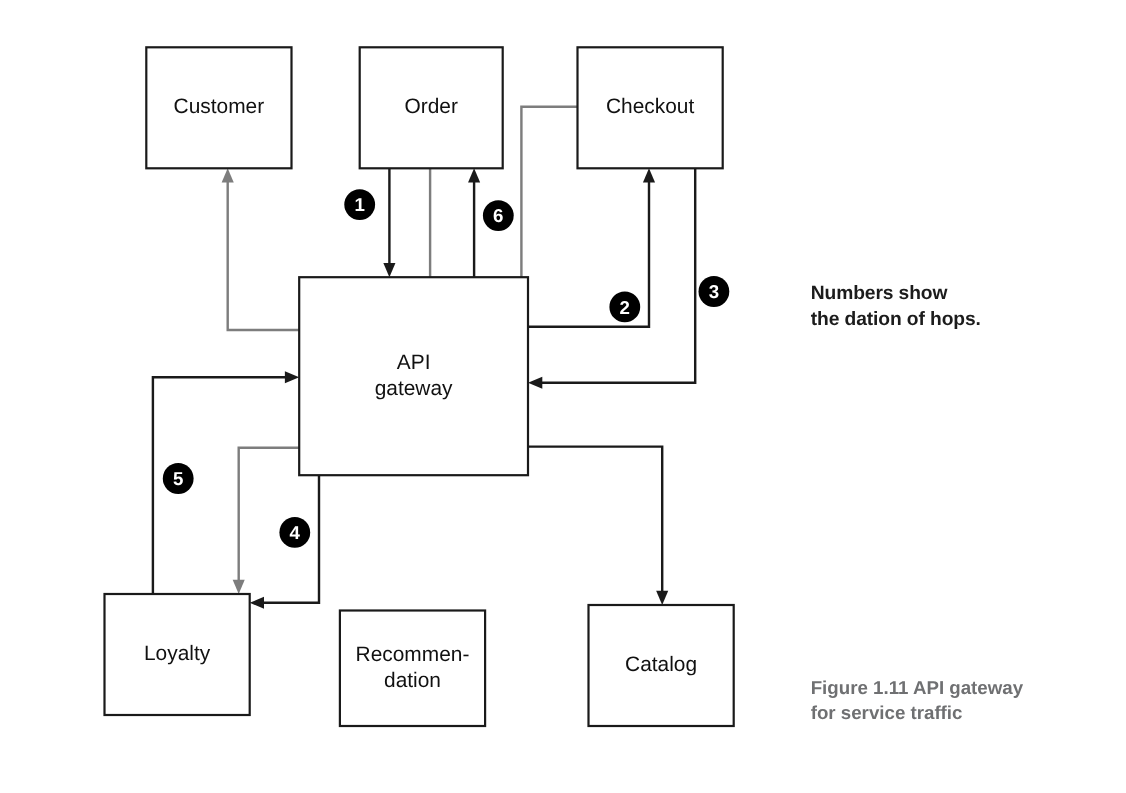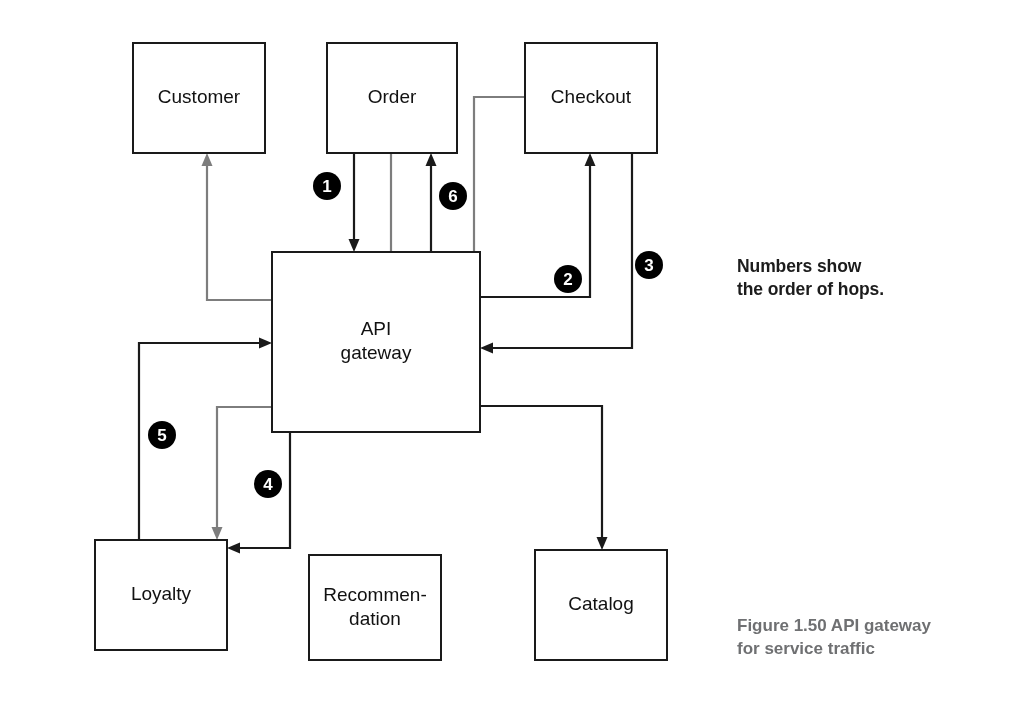--- a/index.html
+++ b/index.html
@@ -187,17 +187,17 @@
           <text x="125" y="435.5" class="badge-text">5</text>
         </g>
         <g>
           <circle cx="231" cy="484" r="14" class="badge-circle"></circle>
           <text x="231" y="484.5" class="badge-text">4</text>
         </g>
       </g>
   </svg>
 
   <div class="note" style="left: 700px; top: 255px;">Numbers show
-the order of hops.</div>
-  <div class="caption" style="left: 700px; top: 615px; color: rgb(111, 112, 114);">Figure 1.50    API gateway
+the dation of hops.</div>
+  <div class="caption" style="left: 700px; top: 615px; color: rgb(111, 112, 114);">Figure 1.11    API gateway
 for service traffic</div>
 
 </div>
 
 </body></html>

